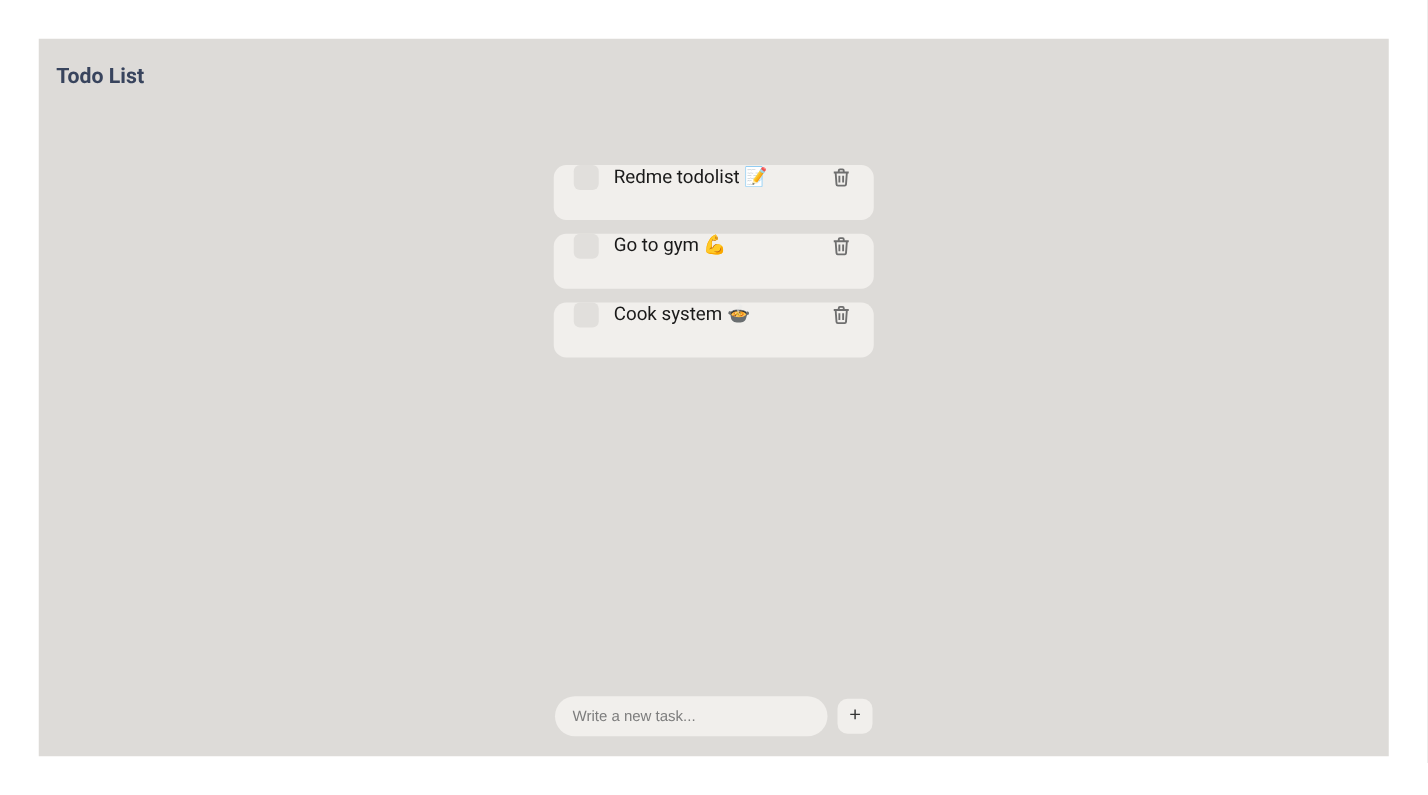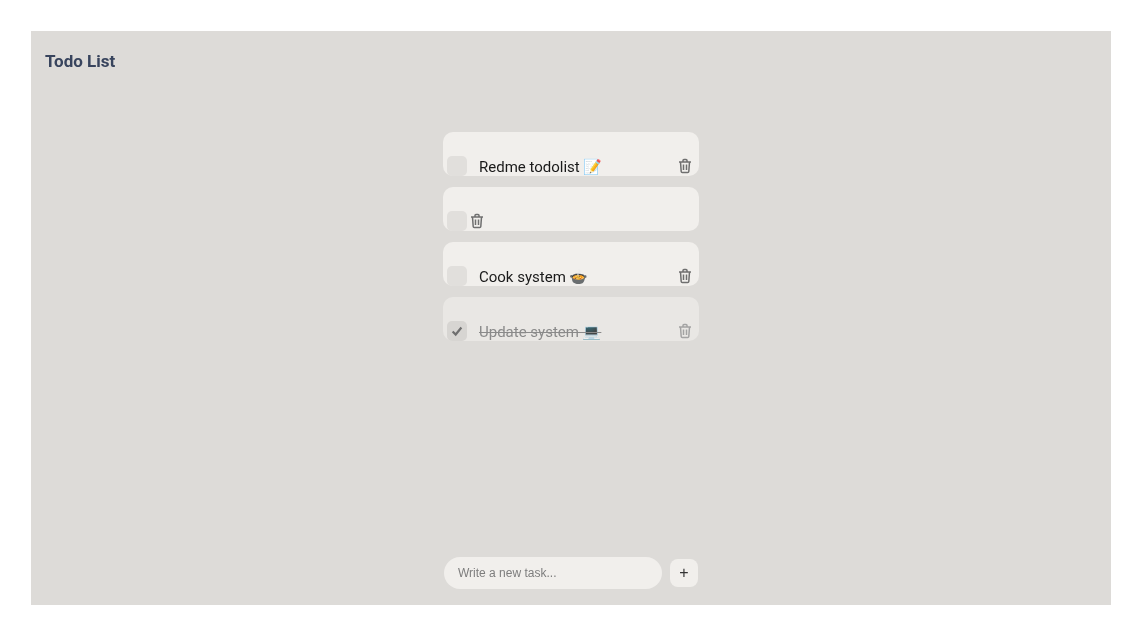--- a/index.html
+++ b/index.html
@@ -35,22 +35,22 @@
       width: 256px;
       display: flex;
       flex-direction: column;
       gap: 11px;
     }
     .todo-item {
       background: #f1efec;
       border-radius: 10px;
       height: 44px;
       display: flex;
-      align-items: flex-end;
-      padding: 0 4px;
+      align-items: flex-start;
+      padding: 0 16px;
       position: relative;
     }
     .todo-item.completed {
       background: #e9e7e4;
     }
     .checkbox {
       width: 20px;
       height: 20px;
       border-radius: 5px;
       background: #e1dfdc;
@@ -158,20 +158,21 @@
             <path d="M1 4h12"></path>
             <path d="M5 4V2.5C5 2 5.4 1.5 6 1.5h2c.6 0 1 .5 1 1V4"></path>
             <path d="M2.5 4l.7 9.5c.05.6.5 1 1.1 1h5.4c.6 0 1.05-.4 1.1-1L11.5 4"></path>
             <line x1="5.5" y1="6.5" x2="5.5" y2="12"></line>
             <line x1="8.5" y1="6.5" x2="8.5" y2="12"></line>
           </svg>
         </button>
       </div>
       <div class="todo-item">
         <div class="checkbox"></div>
+        <span class="task-text">Go to gym 💪</span>
         <button class="trash-btn">
           <svg class="trash-icon" viewBox="0 0 14 16">
             <path d="M1 4h12"></path>
             <path d="M5 4V2.5C5 2 5.4 1.5 6 1.5h2c.6 0 1 .5 1 1V4"></path>
             <path d="M2.5 4l.7 9.5c.05.6.5 1 1.1 1h5.4c.6 0 1.05-.4 1.1-1L11.5 4"></path>
             <line x1="5.5" y1="6.5" x2="5.5" y2="12"></line>
             <line x1="8.5" y1="6.5" x2="8.5" y2="12"></line>
           </svg>
         </button>
       </div>
@@ -181,36 +182,19 @@
         <button class="trash-btn">
           <svg class="trash-icon" viewBox="0 0 14 16">
             <path d="M1 4h12"></path>
             <path d="M5 4V2.5C5 2 5.4 1.5 6 1.5h2c.6 0 1 .5 1 1V4"></path>
             <path d="M2.5 4l.7 9.5c.05.6.5 1 1.1 1h5.4c.6 0 1.05-.4 1.1-1L11.5 4"></path>
             <line x1="5.5" y1="6.5" x2="5.5" y2="12"></line>
             <line x1="8.5" y1="6.5" x2="8.5" y2="12"></line>
           </svg>
         </button>
       </div>
-      <div class="todo-item completed">
-        <div class="checkbox">
-          <svg class="check-icon" viewBox="0 0 16 16">
-            <polyline points="3 8.5 6.5 12 13 4"></polyline>
-          </svg>
-        </div>
-        <span class="task-text">Update system 💻</span>
-        <button class="trash-btn">
-          <svg class="trash-icon" viewBox="0 0 14 16">
-            <path d="M1 4h12"></path>
-            <path d="M5 4V2.5C5 2 5.4 1.5 6 1.5h2c.6 0 1 .5 1 1V4"></path>
-            <path d="M2.5 4l.7 9.5c.05.6.5 1 1.1 1h5.4c.6 0 1.05-.4 1.1-1L11.5 4"></path>
-            <line x1="5.5" y1="6.5" x2="5.5" y2="12"></line>
-            <line x1="8.5" y1="6.5" x2="8.5" y2="12"></line>
-          </svg>
-        </button>
-      </div>
     </div>
 
   <div class="input-row">
     <input class="new-task-input" type="text" placeholder="Write a new task..." style="">
     <button class="add-btn">+</button>
   </div>
 </div>
 
 </body></html>

